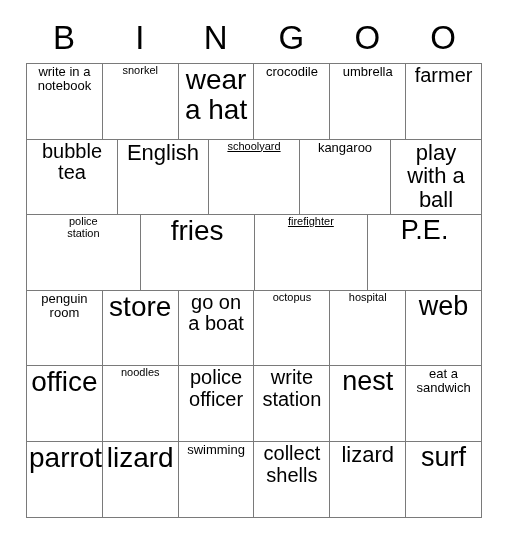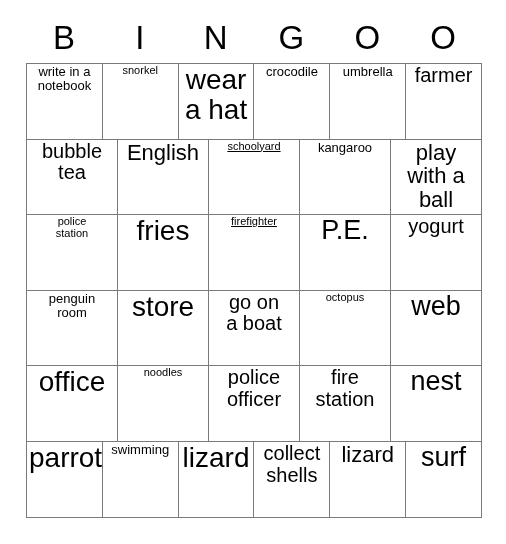--- a/index.html
+++ b/index.html
@@ -143,74 +143,78 @@
         </div>
       <div class="cell">
           <span class="cell-text fs-xxl">fries</span>
         </div>
       <div class="cell">
           <span class="cell-text fs-xs">firefighter</span>
         </div>
       <div class="cell">
           <span class="cell-text fs-huge">P.E.</span>
         </div>
-      <div class="cell">
-          <span class="cell-text fs-xl">yogurt</span>
-        </div>
     </div>
 
     <div class="grid-row">
       <div class="cell">
           <span class="cell-text fs-s">penguin
 room</span>
         </div>
       <div class="cell">
           <span class="cell-text fs-xxl">store</span>
         </div>
       <div class="cell">
           <span class="cell-text fs-xl">go on
 a boat</span>
         </div>
       <div class="cell">
           <span class="cell-text fs-m">octopus</span>
         </div>
       <div class="cell">
+          <span class="cell-text fs-m">hospital</span>
+        </div>
+      <div class="cell">
           <span class="cell-text fs-huge">web</span>
         </div>
     </div>
 
     <div class="grid-row">
       <div class="cell">
           <span class="cell-text fs-xxl">office</span>
         </div>
       <div class="cell">
           <span class="cell-text fs-m">noodles</span>
         </div>
       <div class="cell">
           <span class="cell-text fs-xl">police
 officer</span>
         </div>
       <div class="cell">
-          <span class="cell-text fs-xl">fire
+          <span class="cell-text fs-xl">write
 station</span>
         </div>
       <div class="cell">
           <span class="cell-text fs-huge">nest</span>
         </div>
+      <div class="cell">
+          <span class="cell-text fs-s">eat a
+sandwich</span>
+        </div>
     </div>
 
     <div class="grid-row">
       <div class="cell">
           <span class="cell-text fs-xxl">parrot</span>
         </div>
       <div class="cell">
+          <span class="cell-text fs-xxl">lizard</span>
+        </div>
+      <div class="cell">
           <span class="cell-text fs-s">swimming</span>
-        </div>
-      <div class="cell">
-          <span class="cell-text fs-xxl">lizard</span>
         </div>
       <div class="cell">
           <span class="cell-text fs-xl">collect
 shells</span>
         </div>
       <div class="cell">
           <span class="cell-text fs-l">lizard</span>
         </div>
       <div class="cell">
           <span class="cell-text fs-huge">surf</span>

